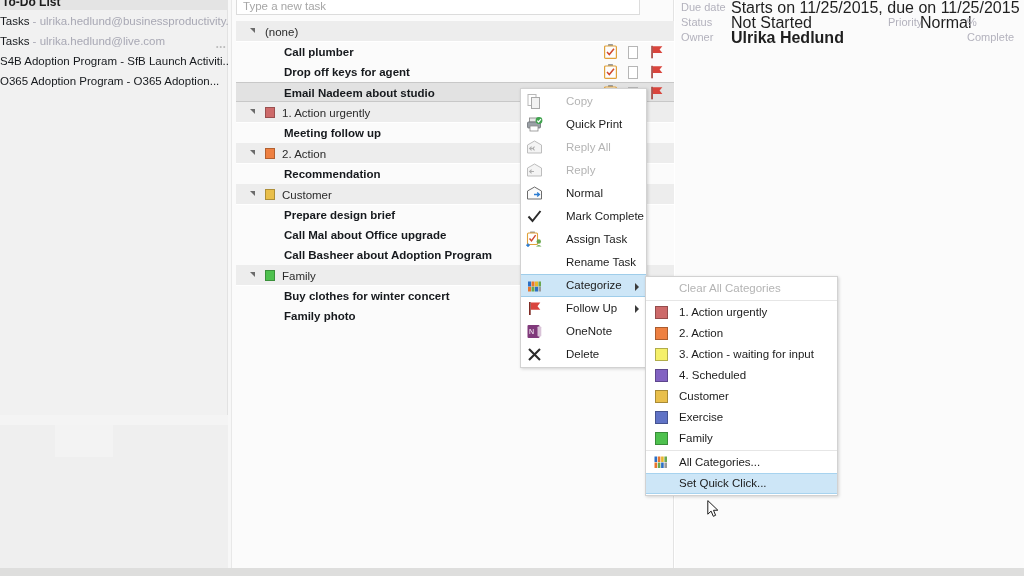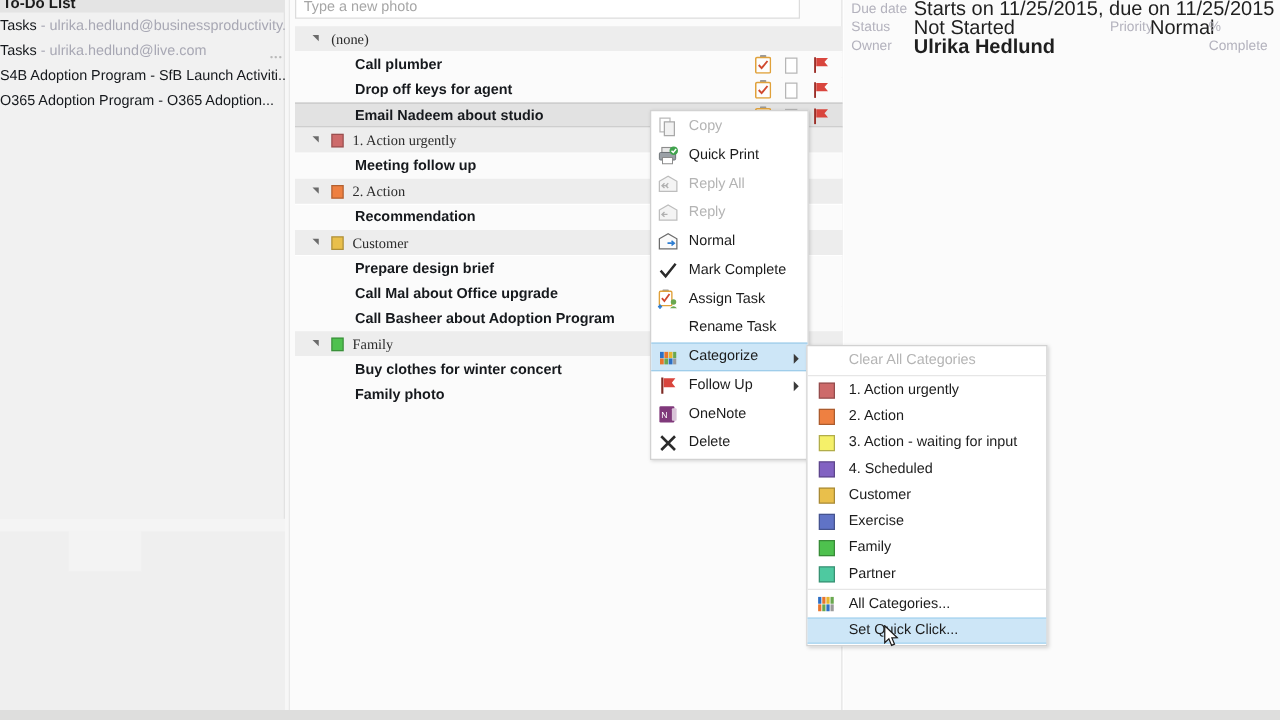--- a/index.html
+++ b/index.html
@@ -112,21 +112,20 @@
   }
   .grp-row .swatch {
     position: absolute; left: 29px; top: 5px;
     width: 10px; height: 11px;
     border: 1px solid rgba(0,0,0,0.25);
   }
   .grp-row .gl {
     position: absolute; left: 29px; top: 3px;
     font-size: 11.5px; color: #2b2b2b;
     line-height: 16px;
-    font-family: Liberation Serif, serif;
   }
   .grp-row .gl.with-swatch { left: 46px; }
 
   .task-row {
     position: relative;
     height: 20px;
     background: #fbfbfb;
     font-weight: bold;
   }
   .task-row .tt {
@@ -191,21 +190,21 @@
     border: 1px solid #d2d2d2;
     box-shadow: 1px 1px 3px rgba(0,0,0,0.17);
     padding: 1px 0;
   }
   .ctx-item {
     position: relative;
     height: 23px;
     font-size: 11.5px;
     color: #1c1c1c;
     line-height: 23px;
-    padding-left: 30px;
+    padding-left: 45px;
     white-space: nowrap;
   }
   .ctx-item.disabled { color: #b4b4b4; }
   .ctx-item.highlight {
     background: #cde6f7;
     border-top: 1px solid #9fcdea;
     border-bottom: 1px solid #9fcdea;
     height: 23px; line-height: 21px;
   }
   .ctx-item .mico {
@@ -293,21 +292,21 @@
   </div>
 
   <div class="splitter">
     <div class="splitter-grip"></div>
   </div>
   <div class="splitter-dots">•••</div>
 
   <div class="task-pane">
 
     <div class="new-task-box">
-      <span>Type a new photo</span>
+      <span>Type a new task</span>
     </div>
 
     <div class="rows">
 
       <div class="grp-row">
         <div class="tri"></div>
         <div class="gl">(none)</div>
       </div>
 
       <div class="task-row">
@@ -564,24 +563,20 @@
       <span>Customer</span>
     </div>
     <div class="sub-item">
       <span class="csw" style="background:#6073c6"></span>
       <span>Exercise</span>
     </div>
     <div class="sub-item">
       <span class="csw" style="background:#4ec14e"></span>
       <span>Family</span>
     </div>
-    <div class="sub-item">
-      <span class="csw" style="background:#4ec9a0"></span>
-      <span>Partner</span>
-    </div>
 
     <div class="sub-sep"></div>
 
     <div class="sub-item">
       <svg class="allcat-icon" viewBox="0 0 15 13">
         <rect x="0.5" y="0.5" width="2.6" height="5.5" fill="#2d6fc4"></rect>
         <rect x="3.8" y="0.5" width="2.6" height="5.5" fill="#e8762d"></rect>
         <rect x="7.1" y="0.5" width="2.6" height="5.5" fill="#e8b62d"></rect>
         <rect x="10.4" y="0.5" width="2.6" height="5.5" fill="#6aa84f"></rect>
         <rect x="0.5" y="6.5" width="2.6" height="5.5" fill="#e8762d"></rect>

